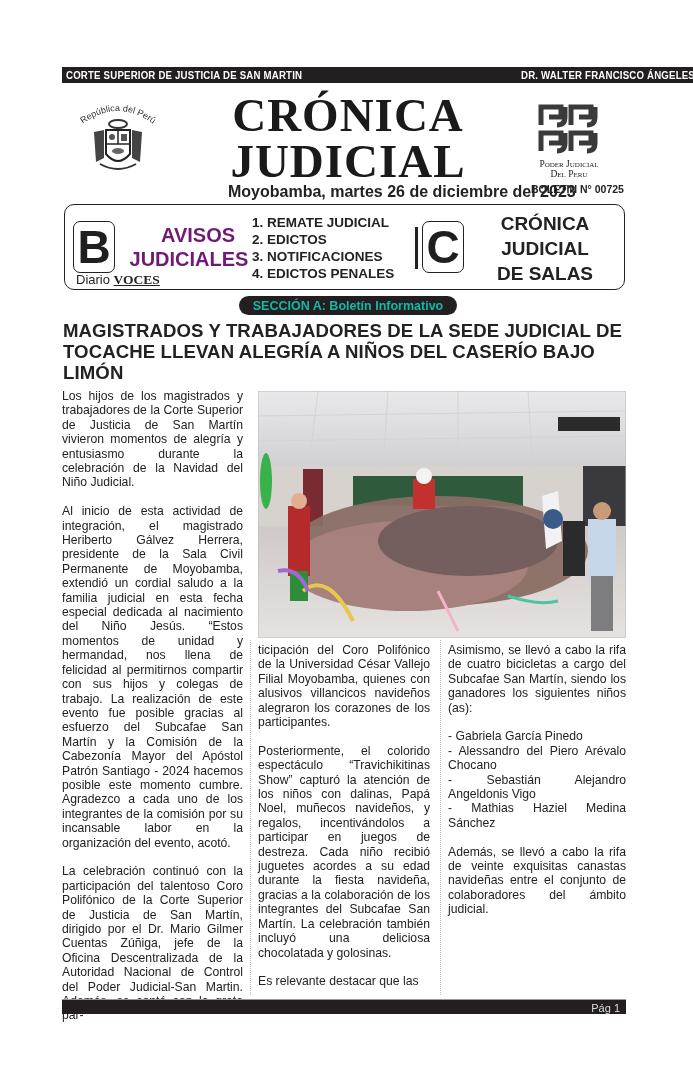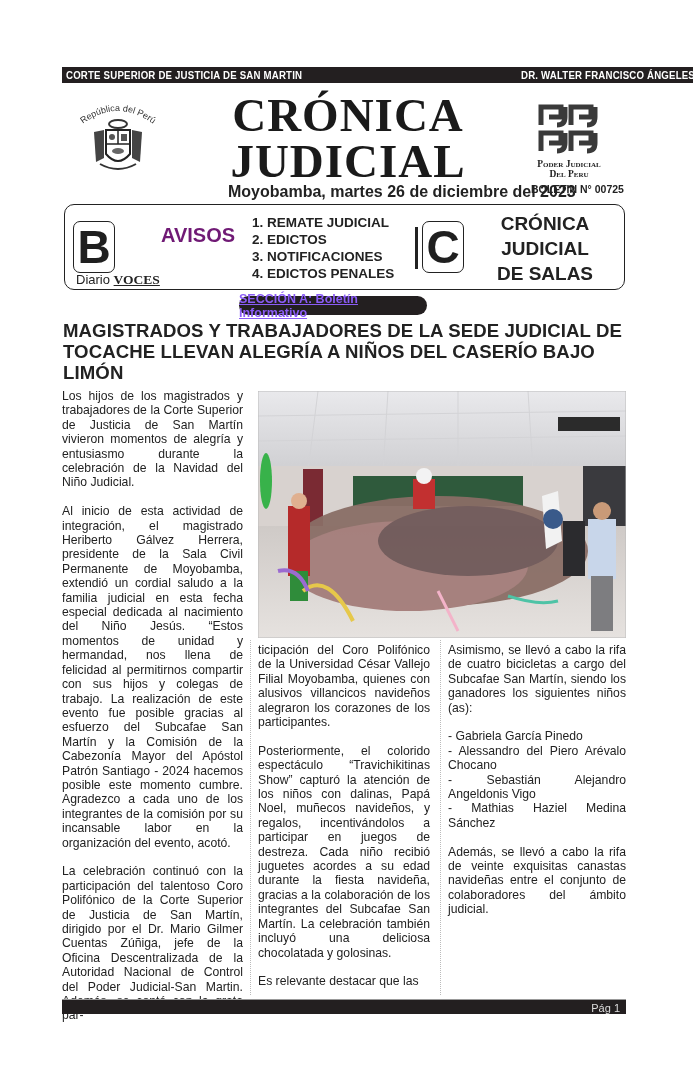--- a/index.html
+++ b/index.html
@@ -10,32 +10,32 @@
   .logo-left { position:absolute; left:68px; top:96px; width:100px; height:100px; }
   .arc-text { position:absolute; left:0; top:0; width:100px; height:40px; }
   .shield { position:absolute; left:22px; top:22px; width:56px; height:56px; }
   .diario { position:absolute; left:8px; top:176px; font-size:13px; color:#222; white-space:nowrap; }
   .diario b { font-family:"Liberation Serif", serif; font-weight:bold; font-size:13.5px;text-decoration:underline; }
   .masthead { position:absolute; left:222px; top:92px; width:252px; text-align:center; font-family:"Liberation Serif", serif; font-weight:bold; color:#1a1a1a; }
   .masthead .l1 { font-size:47px; line-height:47px; letter-spacing:1px; }
   .masthead .l2 { font-size:47px; line-height:47px; letter-spacing:1px; margin-top:-1px; }
   .dateline { position:absolute; left:228px; top:183px; font-size:16px; font-weight:bold; color:#222; white-space:nowrap; }
   .pj-logo { position:absolute; left:537px; top:103px; width:62px; height:52px; }
-  .pj-text { position:absolute; left:525px; top:159px; width:88px; text-align:center; font-size:9.5px; font-weight:bold; font-family:"Liberation Serif", serif; line-height:10px; font-variant:small-caps; color:#222; }
+  .pj-text { position:absolute; left:525px; top:159px; width:88px; text-align:center; font-size:9.5px; font-weight:normal; font-family:"Liberation Serif", serif; line-height:10px; font-variant:small-caps; color:#222; }
   .boletin { position:absolute; left:531px; top:183px; font-size:10.5px; font-weight:bold; color:#222; white-space:nowrap; }
   .sections { position:absolute; left:64px; top:204px; width:561px; height:86px; border:1.5px solid #222; border-radius:10px; box-sizing:border-box; }
   .letter-box { position:absolute; width:40px; height:50px; border:1.5px solid #222; border-radius:7px; font-size:46px; font-weight:bold; display:flex; align-items:center; justify-content:center; line-height:1; }
   .lb-b { left:8px; top:16px; }
   .lb-c { left:357px; top:16px; }
   .avisos { position:absolute; left:56px; top:18px; width:136px; text-align:center; font-size:20px; font-weight:bold; line-height:24px; color:#701a75; }
   .avisos .l1 { margin-left:18px; }
   .list { position:absolute; left:187px; top:9px; font-size:13.5px; font-weight:bold; line-height:17px; color:#222; }
   .vbar { position:absolute; left:350px; top:22px; width:3px; height:42px; background:#222; }
   .cron-salas { position:absolute; left:406px; top:6px; width:148px; text-align:center; font-size:19px; font-weight:bold; line-height:25px; color:#222; }
-  .sec-pill { position:absolute; left:239px; top:296px; width:188px; height:19px; background:#231f20; color:#8b5cf6; border-radius:10px; font-size:12.5px; font-weight:bold; display:flex; align-items:center; justify-content:center;text-decoration:underline; }
+  .sec-pill { position:absolute; left:239px; top:296px; width:218px; height:19px; background:#231f20; color:#14b8a6; border-radius:10px; font-size:12.5px; font-weight:bold; display:flex; align-items:center; justify-content:center; }
   .headline { position:absolute; left:63px; top:320px; width:570px; font-size:18.6px; font-weight:bold; line-height:21px; color:#222; letter-spacing:0.1px; }
   .col { position:absolute; font-size:12.2px; line-height:14.4px; color:#222; text-align:justify; }
   .col p { margin:0 0 14.4px 0; }
   .col1 { left:62px; top:389px; width:181px; }
   .col2 { left:258px; top:643px; width:172px; }
   .col3 { left:448px; top:643px; width:178px; }
   .col3 p.tight { margin-bottom:0; }
   .col3 .winners { margin:14.4px 0; text-align:left; }
   .col3 .winners div { text-align:justify; }
   .photo { position:absolute; left:258px; top:391px; width:368px; height:247px; overflow:hidden; background:#d9d4cf; }
@@ -100,20 +100,21 @@
 <div class="pj-text">
   <div>Poder Judicial</div>
   <div>Del Peru</div>
 </div>
 <div class="boletin">BOLETIN N° 00725</div>
 
 <div class="sections">
   <div class="letter-box lb-b">B</div>
   <div class="avisos">
     <div class="l1">AVISOS</div>
+    <div>JUDICIALES</div>
   </div>
   <div class="list">
     <div>1. REMATE JUDICIAL</div>
     <div>2. EDICTOS</div>
     <div>3. NOTIFICACIONES</div>
     <div>4. EDICTOS PENALES</div>
   </div>
   <div class="vbar"></div>
   <div class="letter-box lb-c">C</div>
   <div class="cron-salas">

